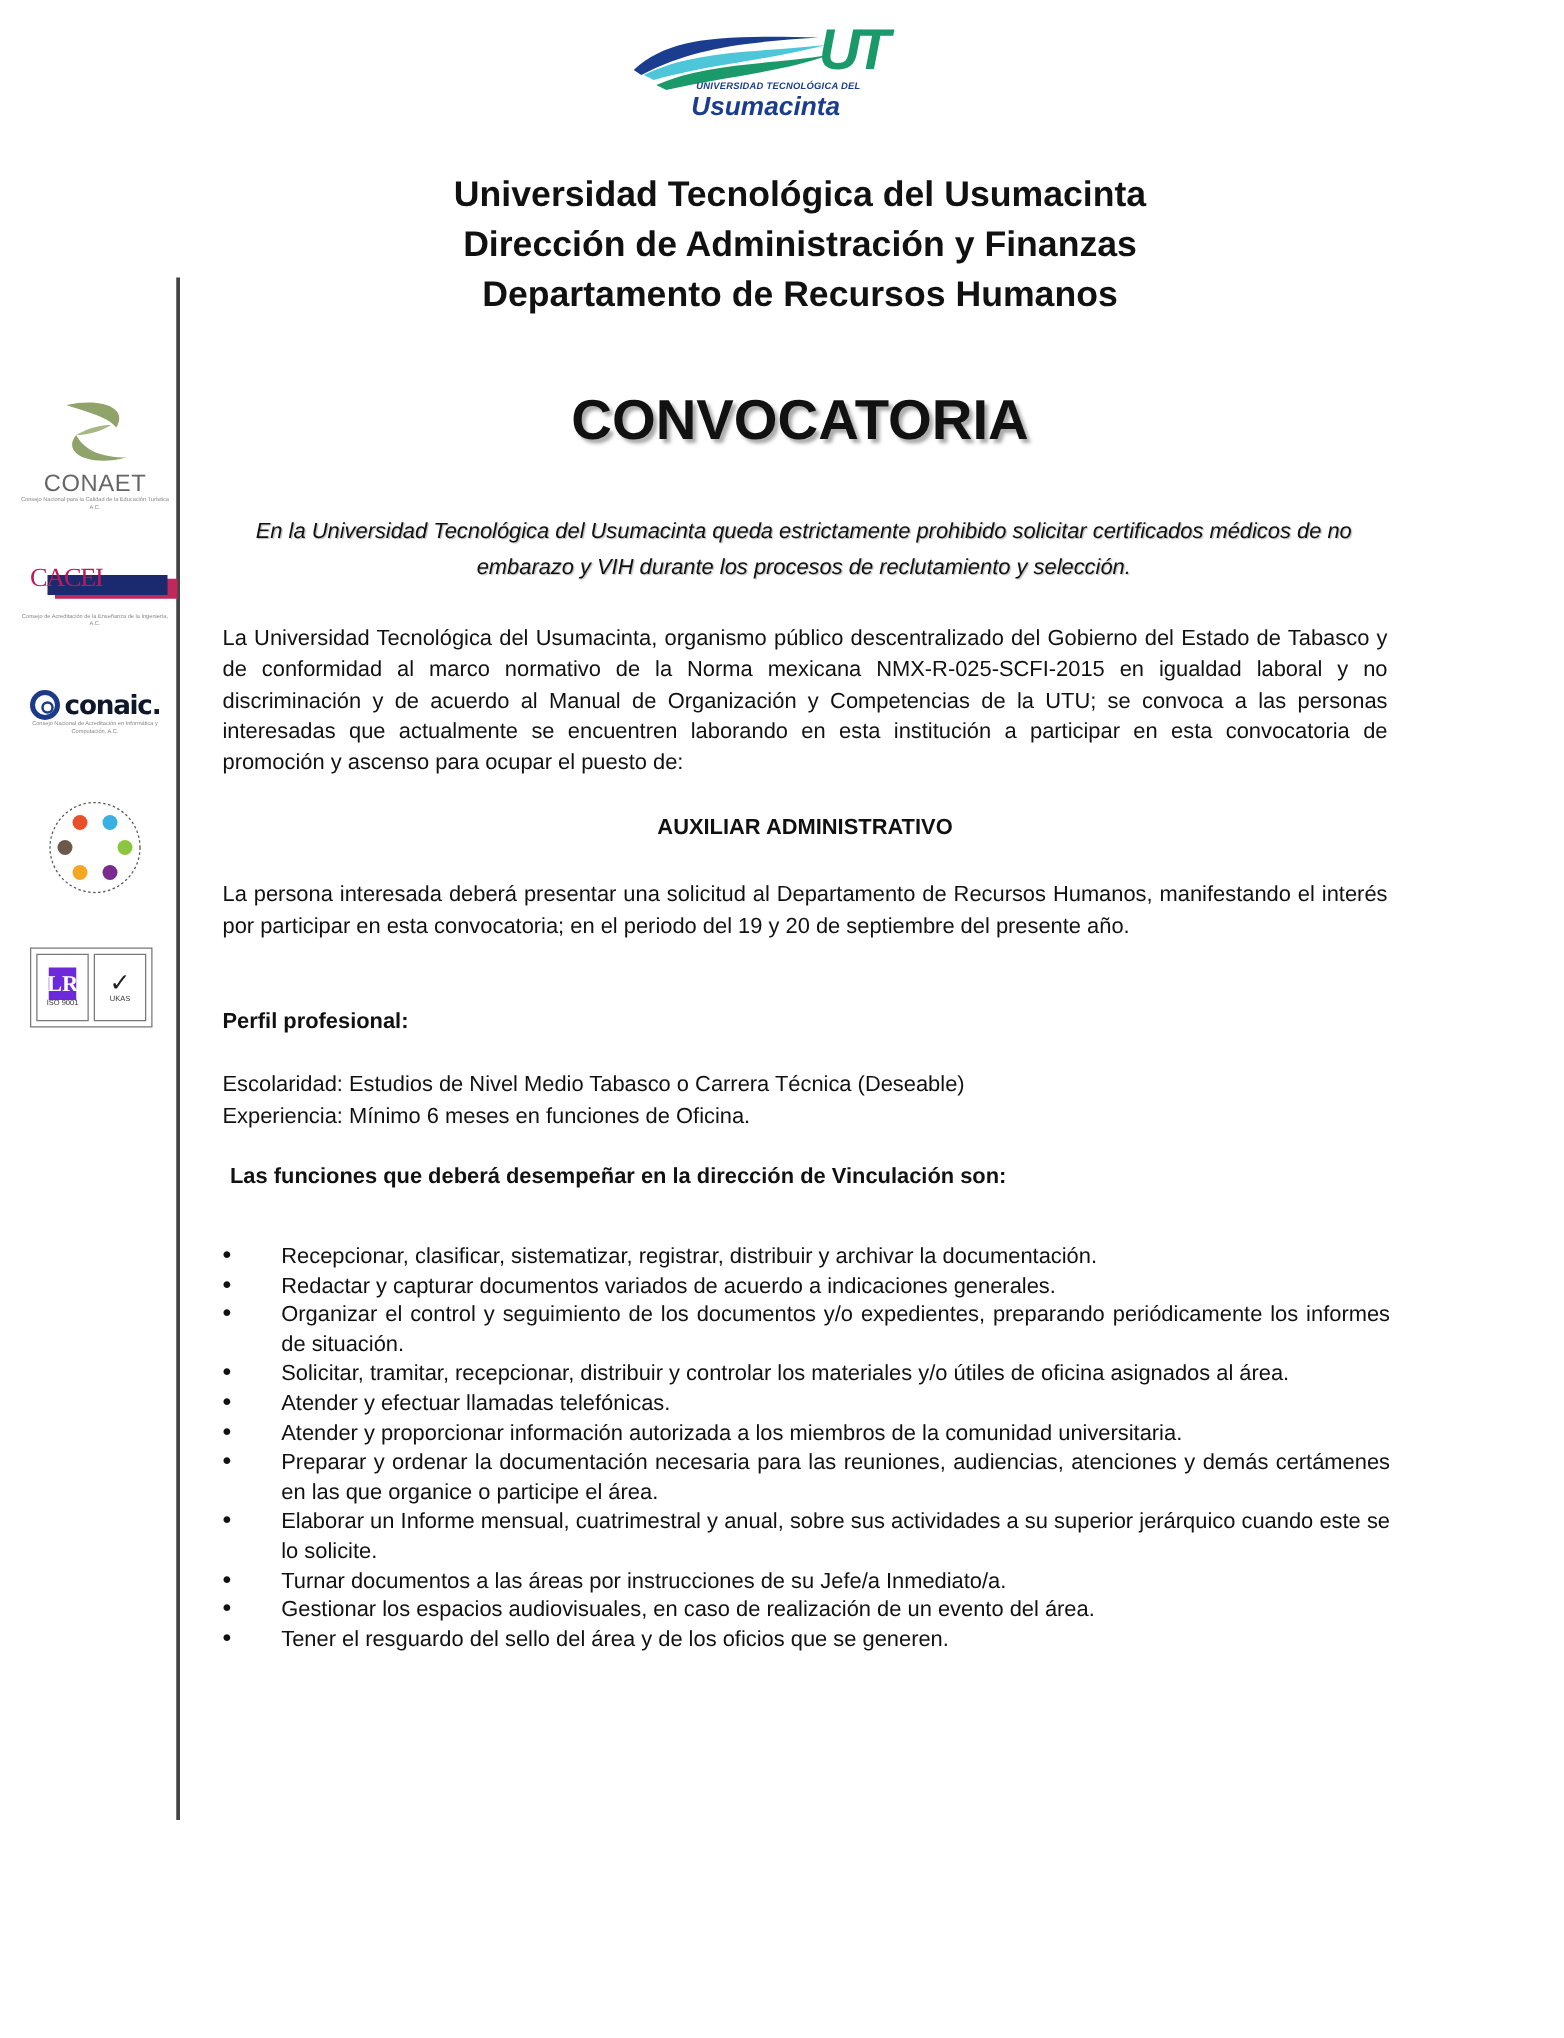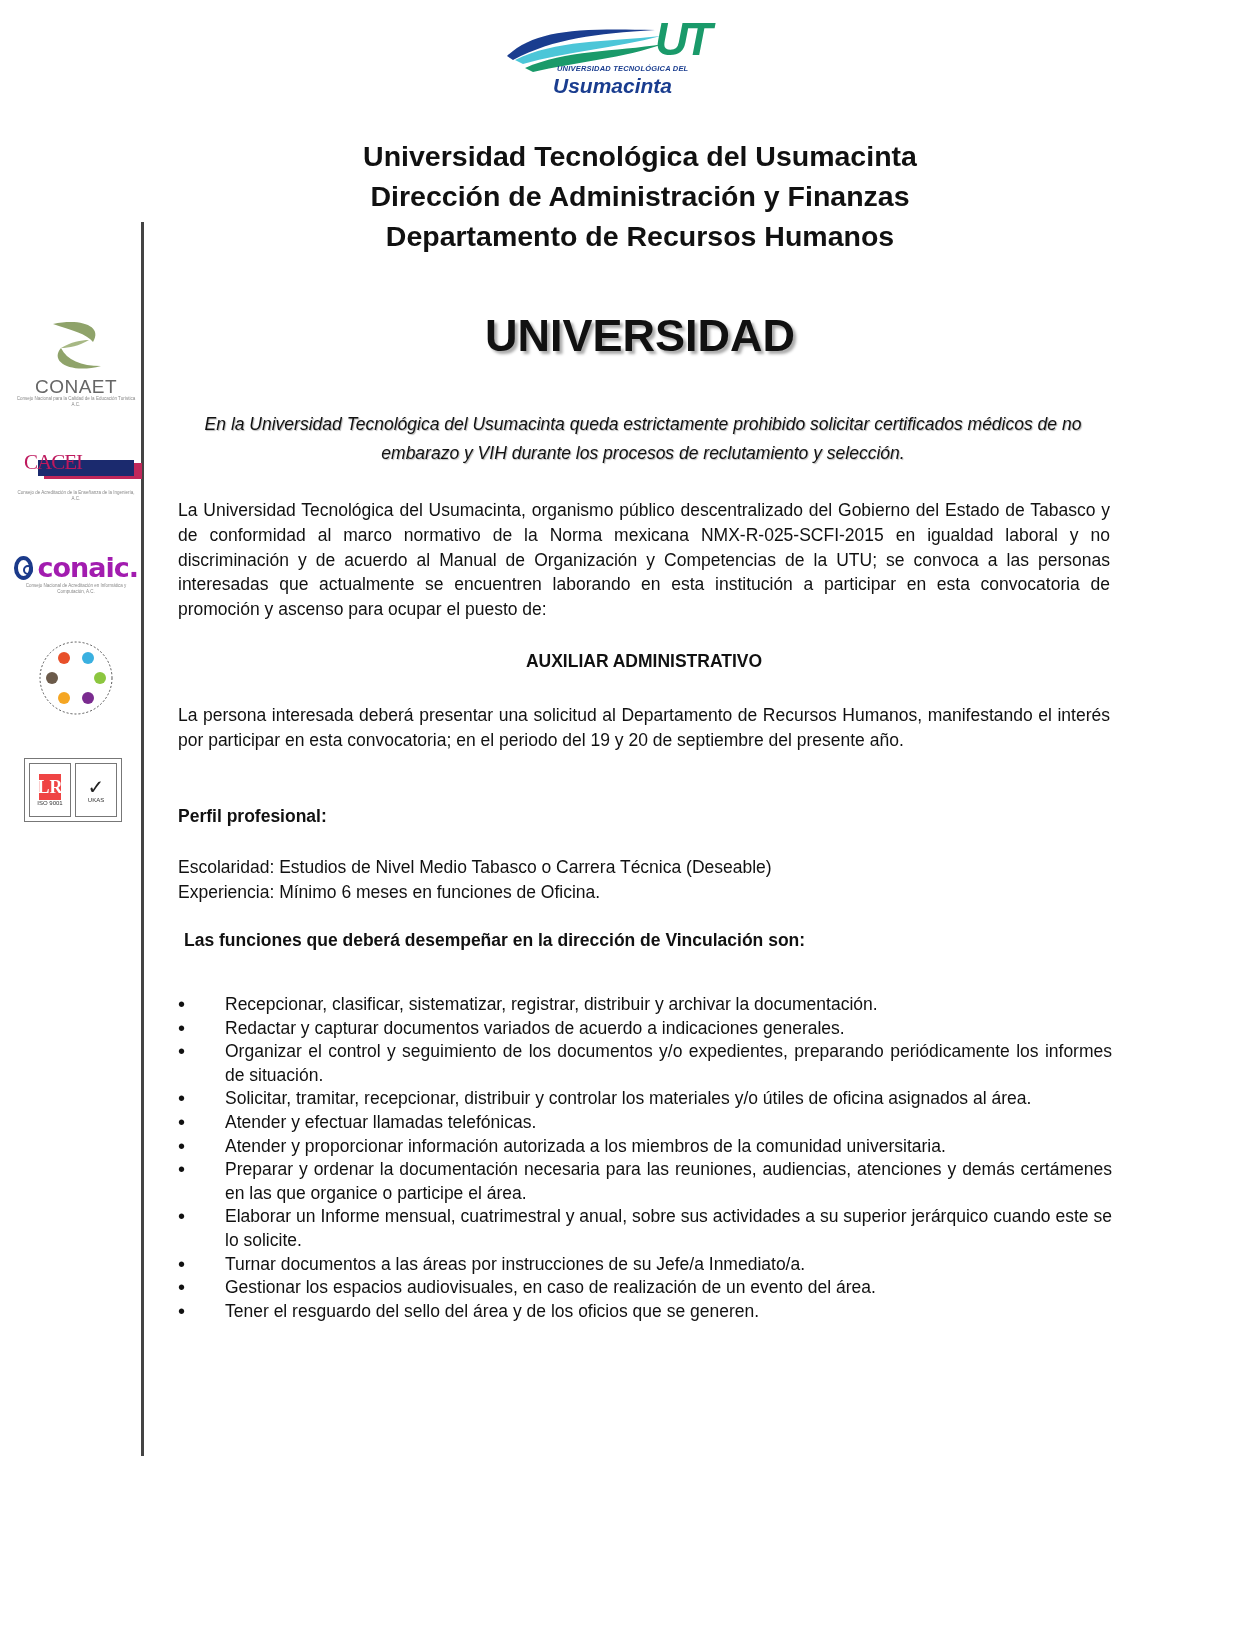--- a/index.html
+++ b/index.html
@@ -27,28 +27,28 @@
     .cacei-box { position:relative; width:104px; height:30px; margin:0 auto; }
     .cacei-bar1 { position:absolute; left:20px; top:11px; width:98px; height:16px; background:#c0275a; }
     .cacei-bar2 { position:absolute; left:14px; top:8px; width:96px; height:16px; background:#1b2a6e; }
     .cacei-name { position:absolute; left:0; top:-2px; font-family:"Liberation Serif", serif; font-size:21px; color:#be185d; letter-spacing:-1px; }
     .cacei-tiny { margin-top:8px; }
 
     .conaic { top:552px; height:50px; }
     .conaic-row { display:flex; align-items:center; justify-content:center; gap:4px; }
     .conaic-ring { width:24px; height:24px; border:4px solid #1b3a8a; border-radius:50%; box-sizing:border-box; position:relative; }
     .conaic-ring:after { content:""; position:absolute; left:5px; top:5px; width:6px; height:6px; border:2px solid #1b3a8a; border-radius:50%; }
-    .conaic-name { font-family:"DejaVu Sans", sans-serif; font-size:27px; color:#a21caf; font-weight:bold; letter-spacing:-1px; }
+    .conaic-name { font-family:"DejaVu Sans", sans-serif; font-size:21px; color:#0f172a; font-weight:bold; letter-spacing:-1px; }
 
     .igualdad { top:638px; height:90px; }
     .igualdad-ring { width:80px; height:80px; margin:0 auto; position:relative; }
 
     .iso { top:758px; left:24px; width:98px; height:64px; border:1.5px solid #777; box-sizing:border-box; display:flex; gap:4px; padding:4px; }
     .iso-cell { border:1px solid #777; flex:1; display:flex; flex-direction:column; align-items:center; justify-content:center; font-size:6px; color:#333; }
-    .lr-box { width:22px; height:26px; background:#ef4444; color:#fff; font-family:"Liberation Serif", serif; font-size:18px; font-weight:bold; display:flex; align-items:center; justify-content:center; }
+    .lr-box { width:22px; height:26px; background:#6d28d9; color:#fff; font-family:"Liberation Serif", serif; font-size:18px; font-weight:bold; display:flex; align-items:center; justify-content:center; }
     .check { font-size:20px; color:#222; line-height:20px; }
 
     
     .inst-block { left:300px; top:136px; width:680px; text-align:center; font-weight:bold; font-size:28.5px; line-height:40px; color:#111; }
     .convocatoria { left:300px; top:310px; width:680px; text-align:center; font-weight:bold; font-size:45px; color:#111; text-shadow:3px 3px 3px #aaa; }
 
     .notice { left:178px; top:410px; width:930px; text-align:center; font-style:italic; font-size:17.5px; line-height:29px; text-shadow:1px 1px 1px #bbb; }
 
     .para { left:178px; width:932px; font-size:17.5px; line-height:24.8px; text-align:justify; }
     .p1 { top:498px; }
@@ -129,21 +129,21 @@
     <span>UKAS</span>
   </div>
 </div>
 
 <div class="abs inst-block">
   <div>Universidad Tecnológica del Usumacinta</div>
   <div>Dirección de Administración y Finanzas</div>
   <div>Departamento de Recursos Humanos</div>
 </div>
 
-<div class="abs convocatoria">UNIVERSIDAD</div>
+<div class="abs convocatoria">CONVOCATORIA</div>
 
 <div class="abs notice">En la Universidad Tecnológica del Usumacinta queda estrictamente prohibido solicitar certificados médicos de no embarazo y VIH durante los procesos de reclutamiento y selección.</div>
 
 <div class="abs para p1">La Universidad Tecnológica del Usumacinta, organismo público descentralizado del Gobierno del Estado de Tabasco y de conformidad al marco normativo de la Norma mexicana NMX-R-025-SCFI-2015 en igualdad laboral y no discriminación y de acuerdo al Manual de Organización y Competencias de la UTU; se convoca a las personas interesadas que actualmente se encuentren laborando en esta institución a participar en esta convocatoria de promoción y ascenso para ocupar el puesto de:</div>
 
 <div class="abs position">AUXILIAR  ADMINISTRATIVO</div>
 
 <div class="abs para p2">La persona interesada deberá presentar una solicitud al Departamento de Recursos Humanos, manifestando el interés por participar en esta convocatoria; en el periodo del 19 y 20 de septiembre del presente año.</div>
 
 <div class="abs perfil-h">Perfil profesional:</div>

